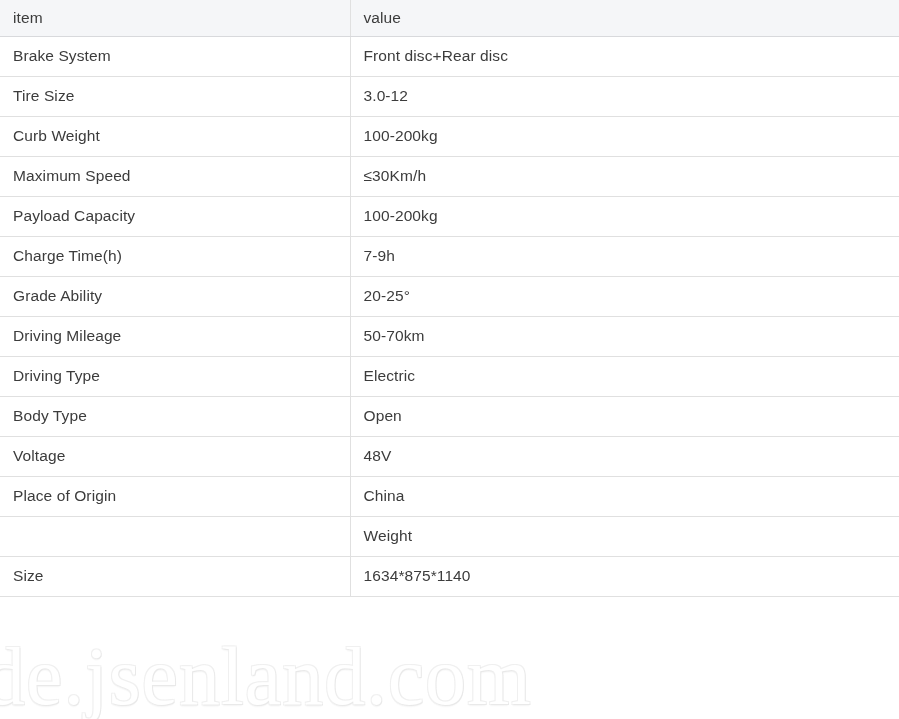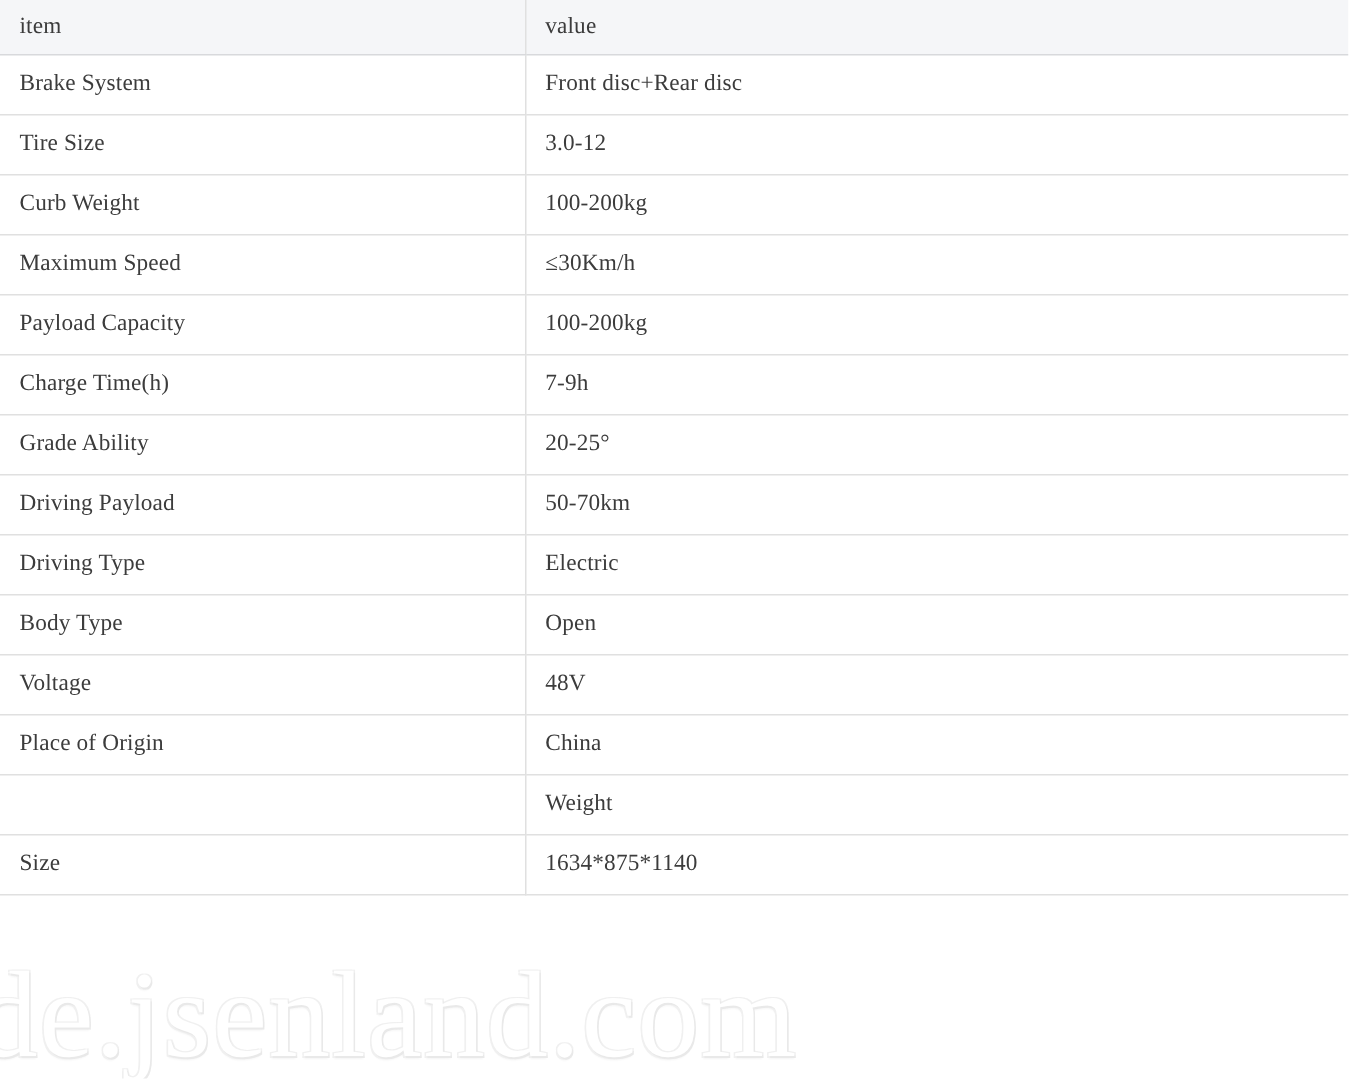--- a/index.html
+++ b/index.html
@@ -22,21 +22,20 @@
     height: 719px;
     overflow: hidden;
   }
 
   table.spec-table {
     border-collapse: collapse;
     width: 899px;
     table-layout: fixed;
     position: relative;
     z-index: 2;
-    font-family: Liberation Serif, serif;
   }
 
   table.spec-table col.col-item { width: 350px; }
   table.spec-table col.col-value { width: 549px; }
 
   table.spec-table th,
   table.spec-table td {
     height: 40px;
     box-sizing: border-box;
     padding: 0 0 0 13px;
@@ -138,21 +137,21 @@
         </tr>
         <tr>
           <td class="cell-item">Charge Time(h)</td>
           <td class="cell-value">7-9h</td>
         </tr>
         <tr>
           <td class="cell-item">Grade Ability</td>
           <td class="cell-value">20-25°</td>
         </tr>
         <tr>
-          <td class="cell-item">Driving Payload</td>
+          <td class="cell-item">Driving Mileage</td>
           <td class="cell-value">50-70km</td>
         </tr>
         <tr>
           <td class="cell-item">Driving Type</td>
           <td class="cell-value">Electric</td>
         </tr>
         <tr>
           <td class="cell-item">Body Type</td>
           <td class="cell-value">Open</td>
         </tr>

